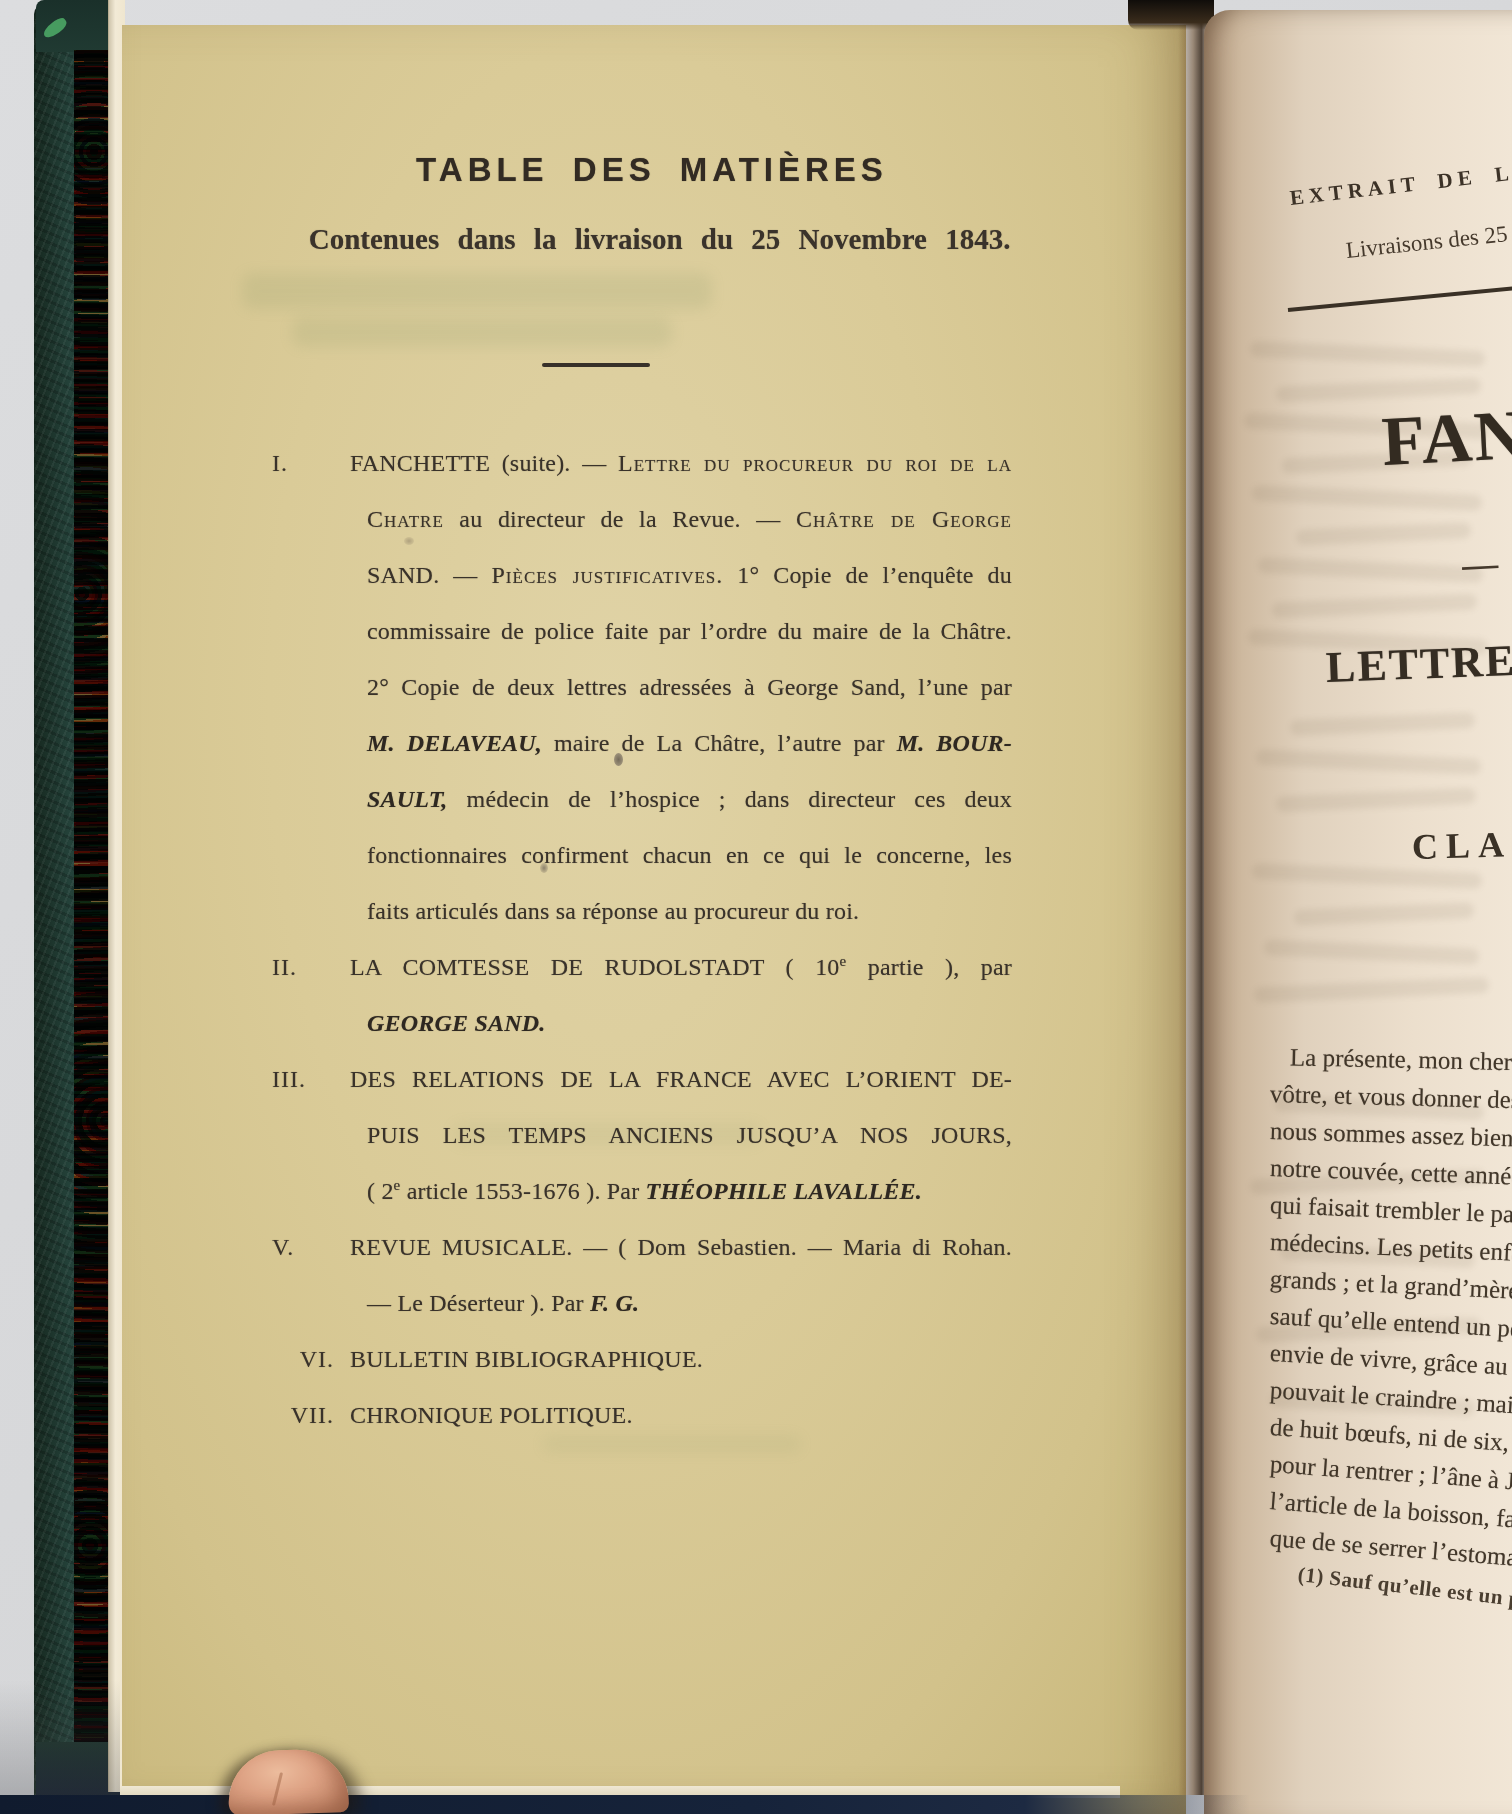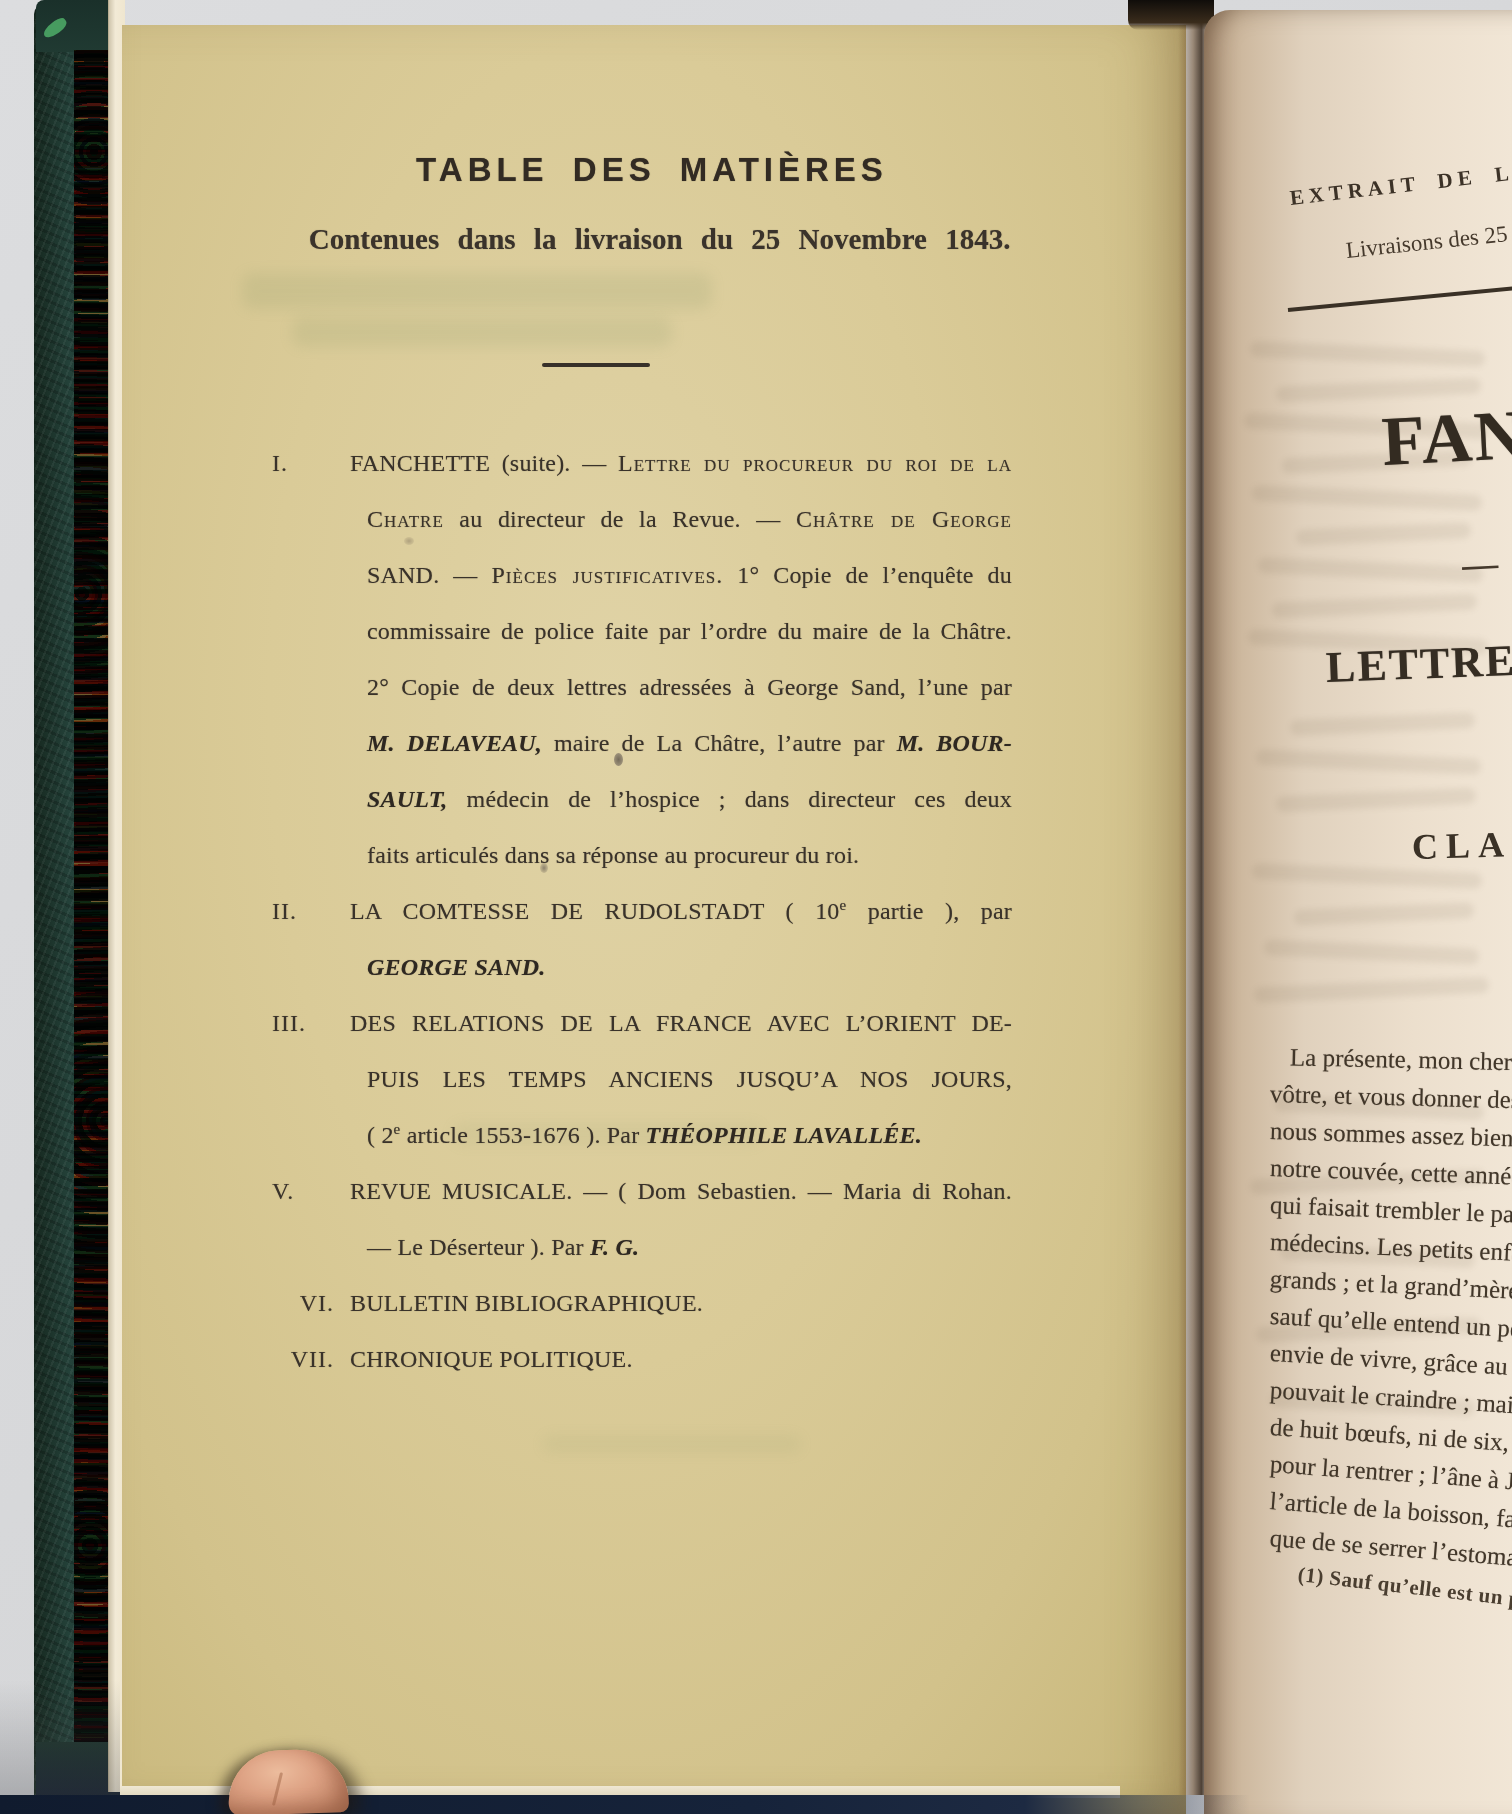--- a/index.html
+++ b/index.html
@@ -180,20 +180,21 @@
     <div class="lp-rule"></div>
     <div class="toc" id="toc">
         <div class="toc-item">
           <div class="toc-line first fill"><span class="toc-num">I.</span><span>FANCHETTE (suite). — </span><span class="sc">Lettre du procureur du roi de la</span></div>
           <div class="toc-line fill"><span class="sc">Chatre</span><span> au directeur de la Revue. — </span><span class="sc">Châtre de George</span></div>
           <div class="toc-line fill"><span>SAND. — </span><span class="sc">Pièces justificatives.</span><span> 1° Copie de l’enquête du</span></div>
           <div class="toc-line fill"><span>commissaire de police faite par l’ordre du maire de la Châtre.</span></div>
           <div class="toc-line fill"><span>2° Copie de deux lettres adressées à George Sand, l’une par</span></div>
           <div class="toc-line fill"><span class="b">M. DELAVEAU,</span><span> maire de La Châtre, l’autre par </span><span class="b">M. BOUR-</span></div>
           <div class="toc-line fill"><span class="b">SAULT,</span><span> médecin de l’hospice ; dans directeur ces deux</span></div>
+          <div class="toc-line fill"><span>fonctionnaires confirment chacun en ce qui le concerne, les</span></div>
           <div class="toc-line last"><span>faits articulés dans sa réponse au procureur du roi.</span></div>
         </div>
         <div class="toc-item">
           <div class="toc-line first fill"><span class="toc-num">II.</span><span>LA COMTESSE DE RUDOLSTADT ( 10</span><span class="sup">e</span><span> partie ), par</span></div>
           <div class="toc-line last"><span class="b">GEORGE SAND.</span></div>
         </div>
         <div class="toc-item">
           <div class="toc-line first fill"><span class="toc-num">III.</span><span>DES RELATIONS DE LA FRANCE AVEC L’ORIENT DE-</span></div>
           <div class="toc-line fill"><span>PUIS LES TEMPS ANCIENS JUSQU’A NOS JOURS,</span></div>
           <div class="toc-line last"><span>( 2</span><span class="sup">e</span><span> article 1553-1676 ). Par </span><span class="b">THÉOPHILE LAVALLÉE.</span></div>

